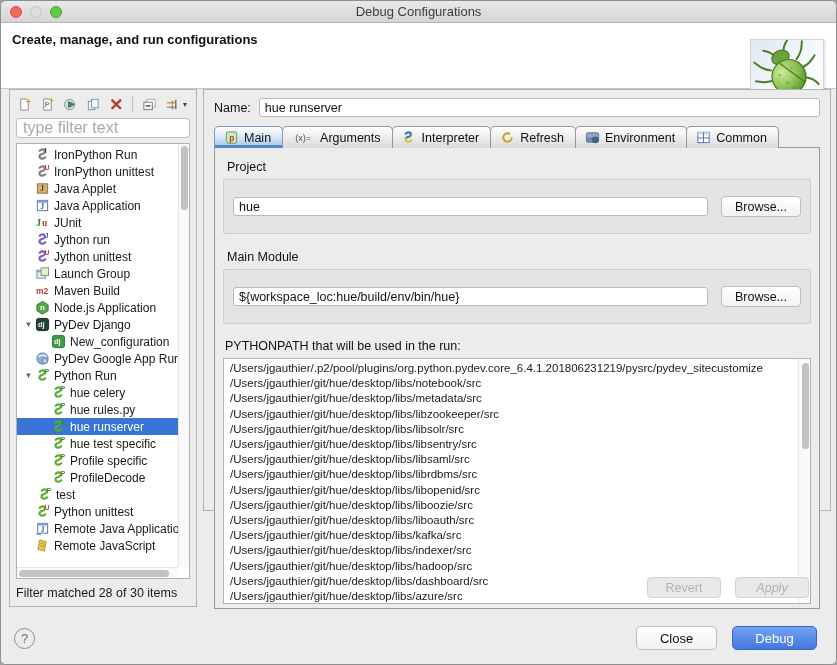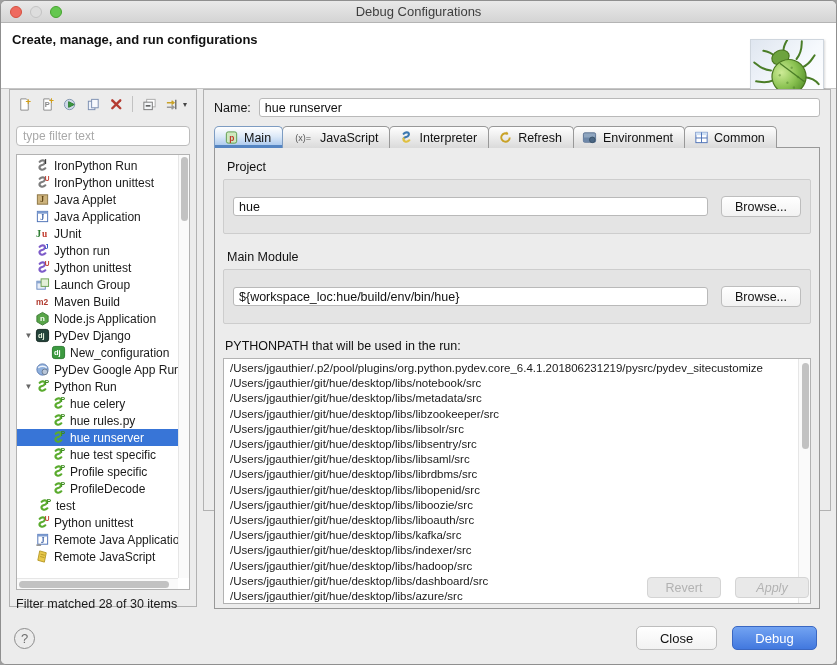--- a/index.html
+++ b/index.html
@@ -22,22 +22,22 @@
           background:linear-gradient(135deg,#dfe6f0 0%,#f6f9fd 55%,#ffffff 100%);
           border:1px solid #cfd6de;box-shadow:1px 1px 2px rgba(0,0,0,.15);}
   
   .main{position:relative;height:524px;background:#ececec;}
   .left-panel{position:absolute;left:8px;top:0;width:188px;height:518px;background:#ececec;
               border:1px solid #b2b2b2;}
   .toolbar{display:flex;align-items:center;height:28px;padding:0 5px;gap:5px;}
   .tb-icon{width:18px;height:18px;display:flex;align-items:center;justify-content:center;}
   .tb-sep{width:1px;height:16px;background:#c2c2c2;margin:0 2px;}
   .tb-caret{font-size:8px;color:#444;margin-left:-3px;}
-  .filter-input{display:block;width:174px;margin:8px auto;height:20px;border:1px solid #bcbcbc;
-                border-radius:4px;font-size:12px;padding:0 6px;color:#333;background:#fff;outline:none;
+  .filter-input{display:block;width:174px;margin:0 auto;height:20px;border:1px solid #bcbcbc;
+                border-radius:4px;font-size:16px;padding:0 6px;color:#333;background:#fff;outline:none;
                 font-family:"Liberation Sans",sans-serif;}
   .filter-input::placeholder{color:#a9a9a9;}
   .treebox{position:relative;margin:5px 6px 0 6px;height:436px;background:#fff;border:1px solid #b2b2b2;
            overflow:hidden;}
   .tree-rows{position:absolute;left:0;top:2px;right:11px;bottom:11px;overflow:hidden;}
   .tree-row{display:flex;align-items:center;height:17px;font-size:12px;color:#1a1a1a;white-space:nowrap;}
   .tree-row .arrow{width:11px;text-align:center;font-size:8px;color:#666;flex:none;}
   .tree-row .ticon{width:16px;height:15px;flex:none;display:flex;align-items:center;justify-content:center;margin-right:4px;}
   .tree-row.selected{background:#3875d7;}
   .tree-row.selected .tlabel{color:#fff;}
@@ -469,21 +469,21 @@
                   <rect x="2.5" y="2" width="11" height="12" rx="2" fill="#cfe8c0" stroke="#5a9a4a"></rect>
                   <text x="5.5" y="11.5" font-size="9" font-weight="bold" fill="#c0392b" font-family="Liberation Sans">p</text>
                 </svg>
               </span>
               <span>Main</span>
             </div>
             <div class="tab">
               <span class="ticon" style="width: 24px;">
                 <span class="argsym">(x)=</span>
               </span>
-              <span>JavaScript</span>
+              <span>Arguments</span>
             </div>
             <div class="tab">
               <span class="ticon">
                 <svg width="15" height="15" viewBox="0 0 16 16">
                   <path d="M5 4 C8 1 12 3 10 6 C9 8 6 7 5 9" stroke="#3b78b0" stroke-width="2.3" fill="none" stroke-linecap="round"></path>
                   <path d="M5 9 C4 12 8 14 11 11" stroke="#e0c040" stroke-width="2.3" fill="none" stroke-linecap="round"></path>
                 </svg>
               </span>
               <span>Interpreter</span>
             </div>

